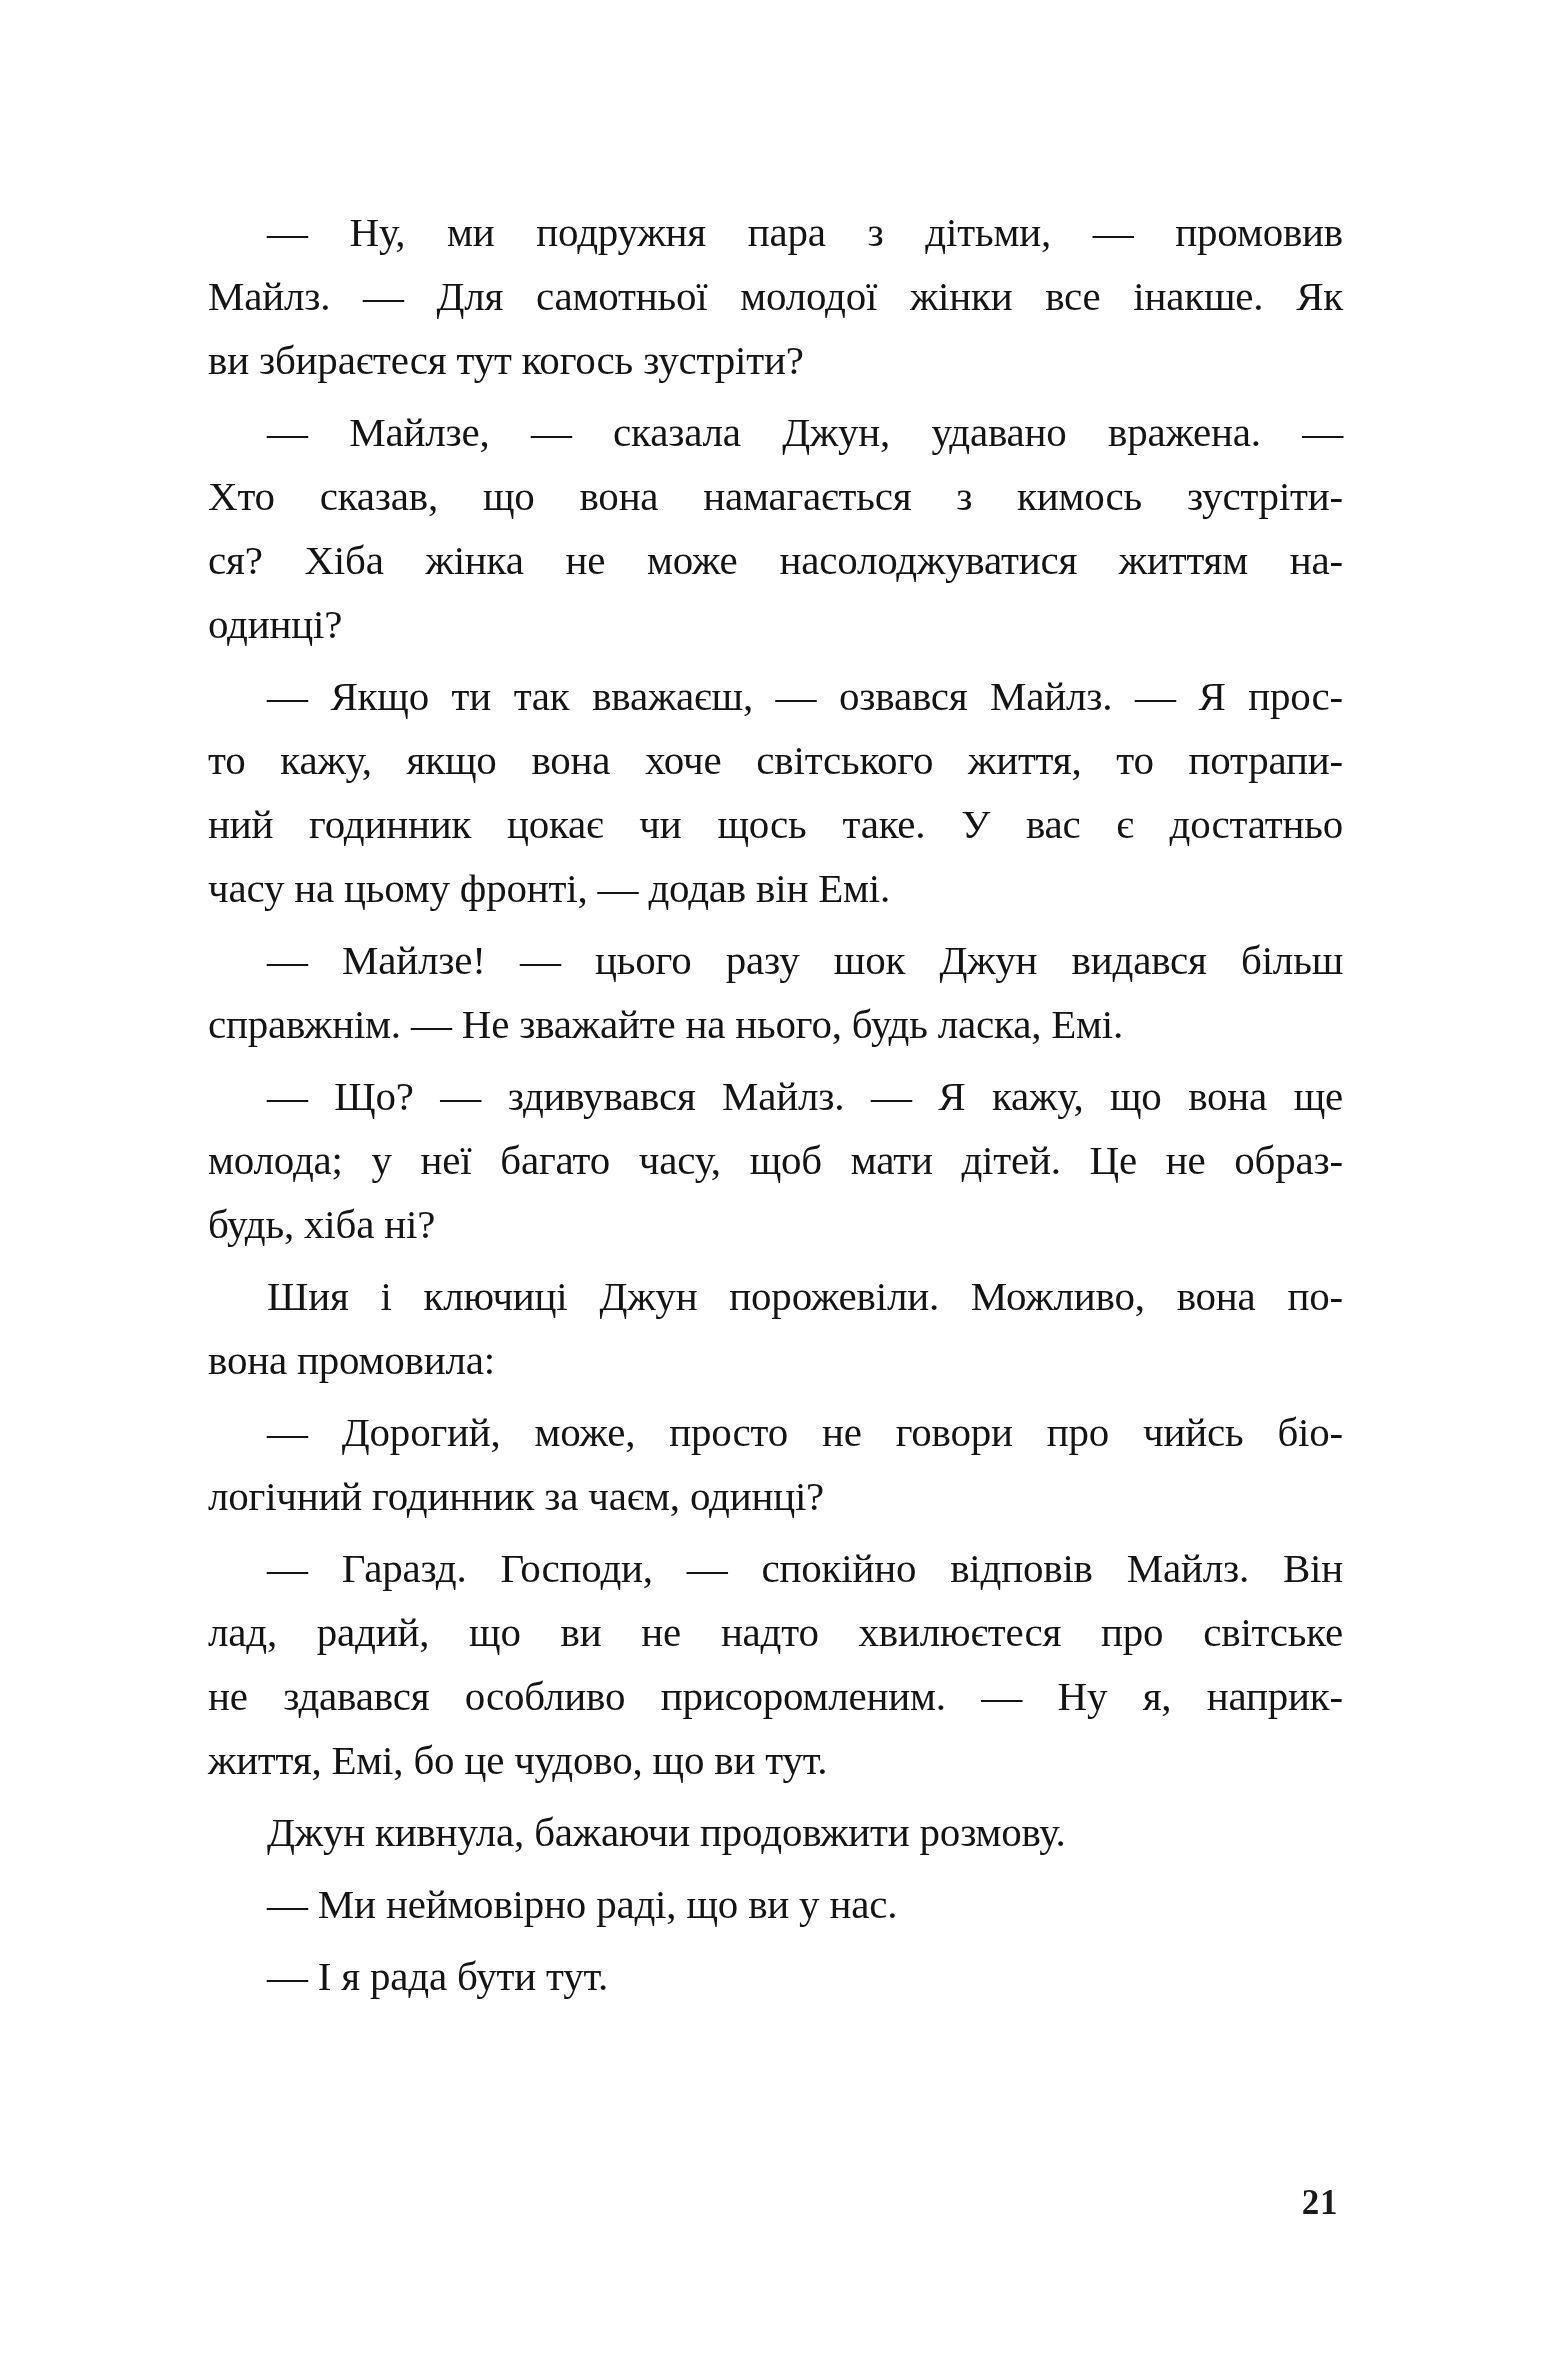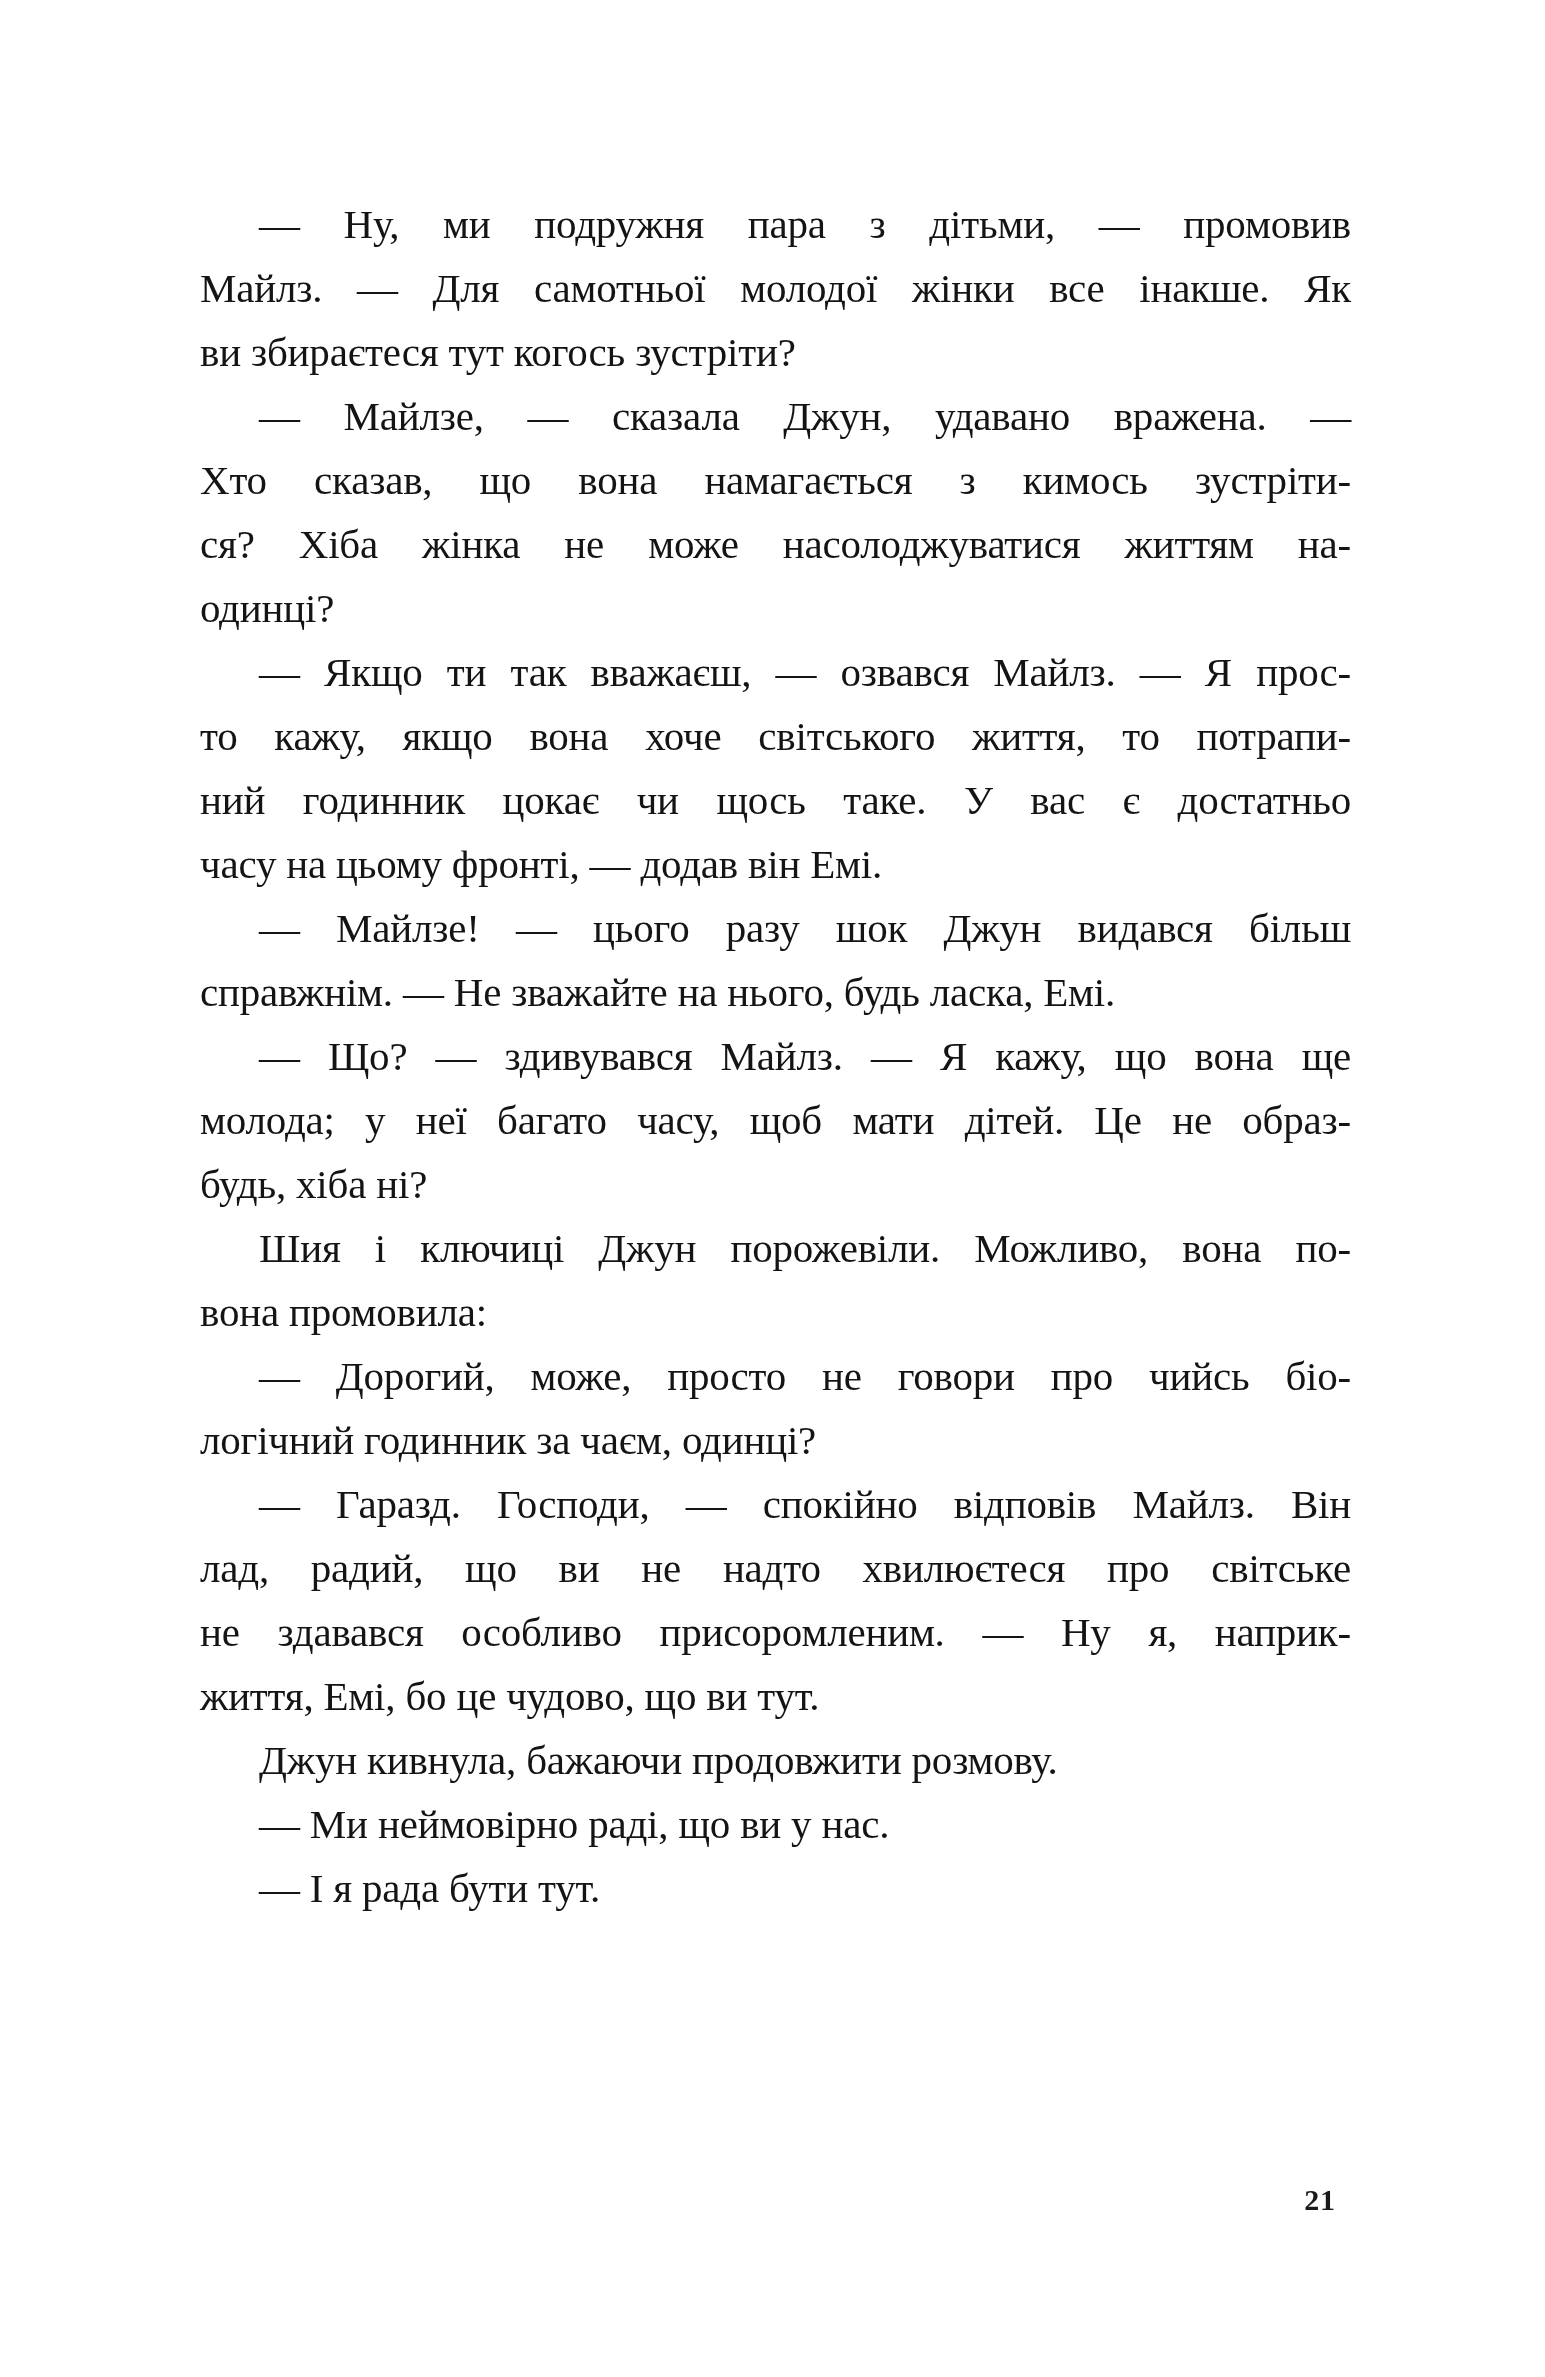--- a/index.html
+++ b/index.html
@@ -16,21 +16,21 @@
     font-family: "Liberation Serif", "DejaVu Serif", serif;
     color: #141414;
   }
   .text-block {
     position: absolute;
     left: 200px;
     top: 192px;
     width: 1151px;
   }
   .para {
-    margin: 0;
+    margin: 8px;
     padding: 0;
     font-size: 41px;
     line-height: 64px;
     letter-spacing: -0.2px;
   }
   .line {
     display: block;
     text-align: justify;
     text-align-last: justify;
     -moz-text-align-last: justify;
@@ -41,21 +41,21 @@
   .line.last {
     text-align-last: left;
     -moz-text-align-last: left;
   }
   .folio {
     position: absolute;
     left: 1288px;
     top: 2183px;
     width: 64px;
     text-align: center;
-    font-size: 30px;
+    font-size: 35px;
     font-weight: 700;
     letter-spacing: 0.8px;
     color: #1a1a1a;
   }
 </style>
 </head>
 <body>
 
 <div class="page">
   <div class="text-block">

